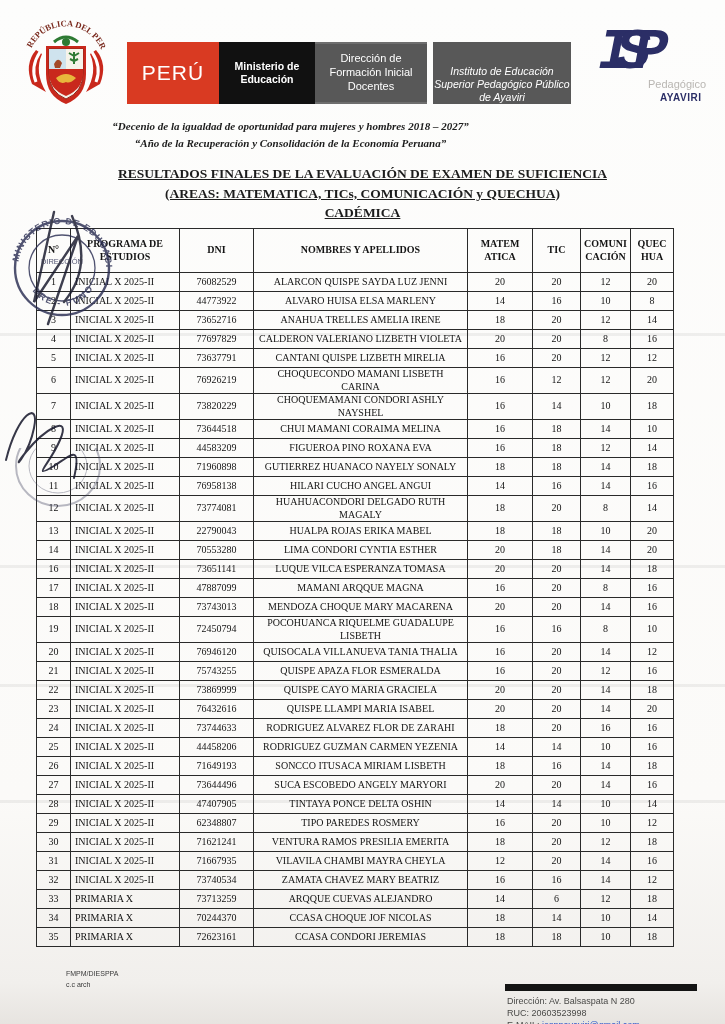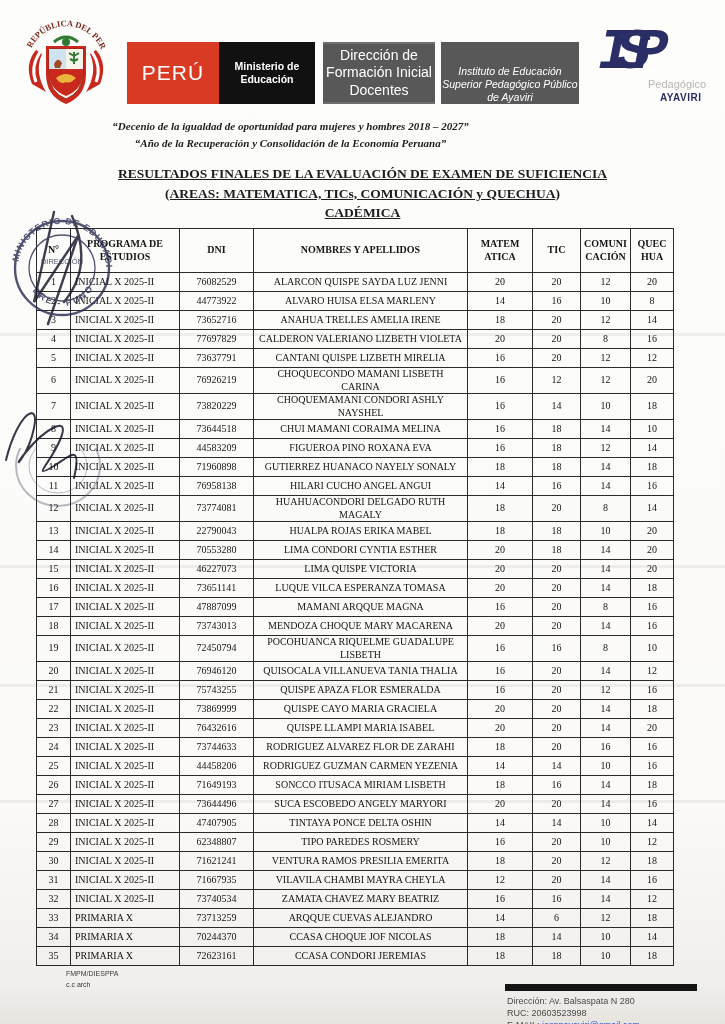--- a/index.html
+++ b/index.html
@@ -12,22 +12,22 @@
     font-family:"Liberation Serif", serif; color:#1c1c1c;
   }
   
   .coat { position:absolute; left:16px; top:12px; width:100px; height:102px; }
   .banners { position:absolute; left:127px; top:42px; height:62px; display:flex; }
   .banner { height:62px; display:flex; flex-direction:column; justify-content:center;
             text-align:center; font-family:"Liberation Sans", sans-serif; color:#fff; }
   .banner.peru { width:92px; background:var(--accent_red,#d93a22); font-size:21px;
                  font-weight:normal; letter-spacing:1px; }
   .banner.minedu { width:96px; background:#111; font-size:10.5px; font-weight:bold; line-height:1.25; }
-  .banner.difoid { width:112px; background:var(--banner_gray,#585858); font-size:14px;
-                   line-height:1.25; margin-left:8px; border-top:2px solid #6e6e6e; border-bottom:2px solid #6e6e6e;}
+  .banner.difoid { width:112px; background:var(--banner_gray,#585858); font-size:11px;
+                   line-height:1.25; border-top:2px solid #6e6e6e; border-bottom:2px solid #6e6e6e;}
   .banner.iesp { width:138px; background:var(--banner_gray,#585858); font-size:10.5px;
                  font-style:italic; line-height:1.25; margin-left:6px;justify-content:flex-end; }
   .logo { position:absolute; left:586px; top:26px; width:130px; height:92px; }
   .logo .monogram { position:absolute; left:12px; top:-6px; font-family:Liberation Mono, monospace;
                     font-style:italic; font-weight:bold; font-size:58px; color:var(--ink_navy,#2b2e66);
                     letter-spacing:-17px; }
   .logo .pedagogico { position:absolute; left:62px; top:52px; font-family:"Liberation Sans", sans-serif;
                       font-size:11px; color:#b9b6b2; }
   .logo .ayaviri { position:absolute; left:74px; top:66px; font-family:"Liberation Sans", sans-serif;
                    font-size:10px; font-weight:bold; color:var(--ink_navy,#2b2e66); letter-spacing:0.5px; }
@@ -299,30 +299,20 @@
       <td class="t-n">14</td>
       <td class="t-prog">INICIAL X 2025-II</td>
       <td class="t-dni">70553280</td>
       <td class="t-nom">LIMA CONDORI CYNTIA ESTHER</td>
       <td class="t-num">20</td>
       <td class="t-num">18</td>
       <td class="t-num">14</td>
       <td class="t-num">20</td>
     </tr>
 
-    <tr>
-      <td class="t-n">15</td>
-      <td class="t-prog">INICIAL X 2025-II</td>
-      <td class="t-dni">46227073</td>
-      <td class="t-nom">LIMA QUISPE VICTORIA</td>
-      <td class="t-num">20</td>
-      <td class="t-num">20</td>
-      <td class="t-num">14</td>
-      <td class="t-num">20</td>
-    </tr>
 
     <tr>
       <td class="t-n">16</td>
       <td class="t-prog">INICIAL X 2025-II</td>
       <td class="t-dni">73651141</td>
       <td class="t-nom">LUQUE VILCA ESPERANZA TOMASA</td>
       <td class="t-num">20</td>
       <td class="t-num">20</td>
       <td class="t-num">14</td>
       <td class="t-num">18</td>

